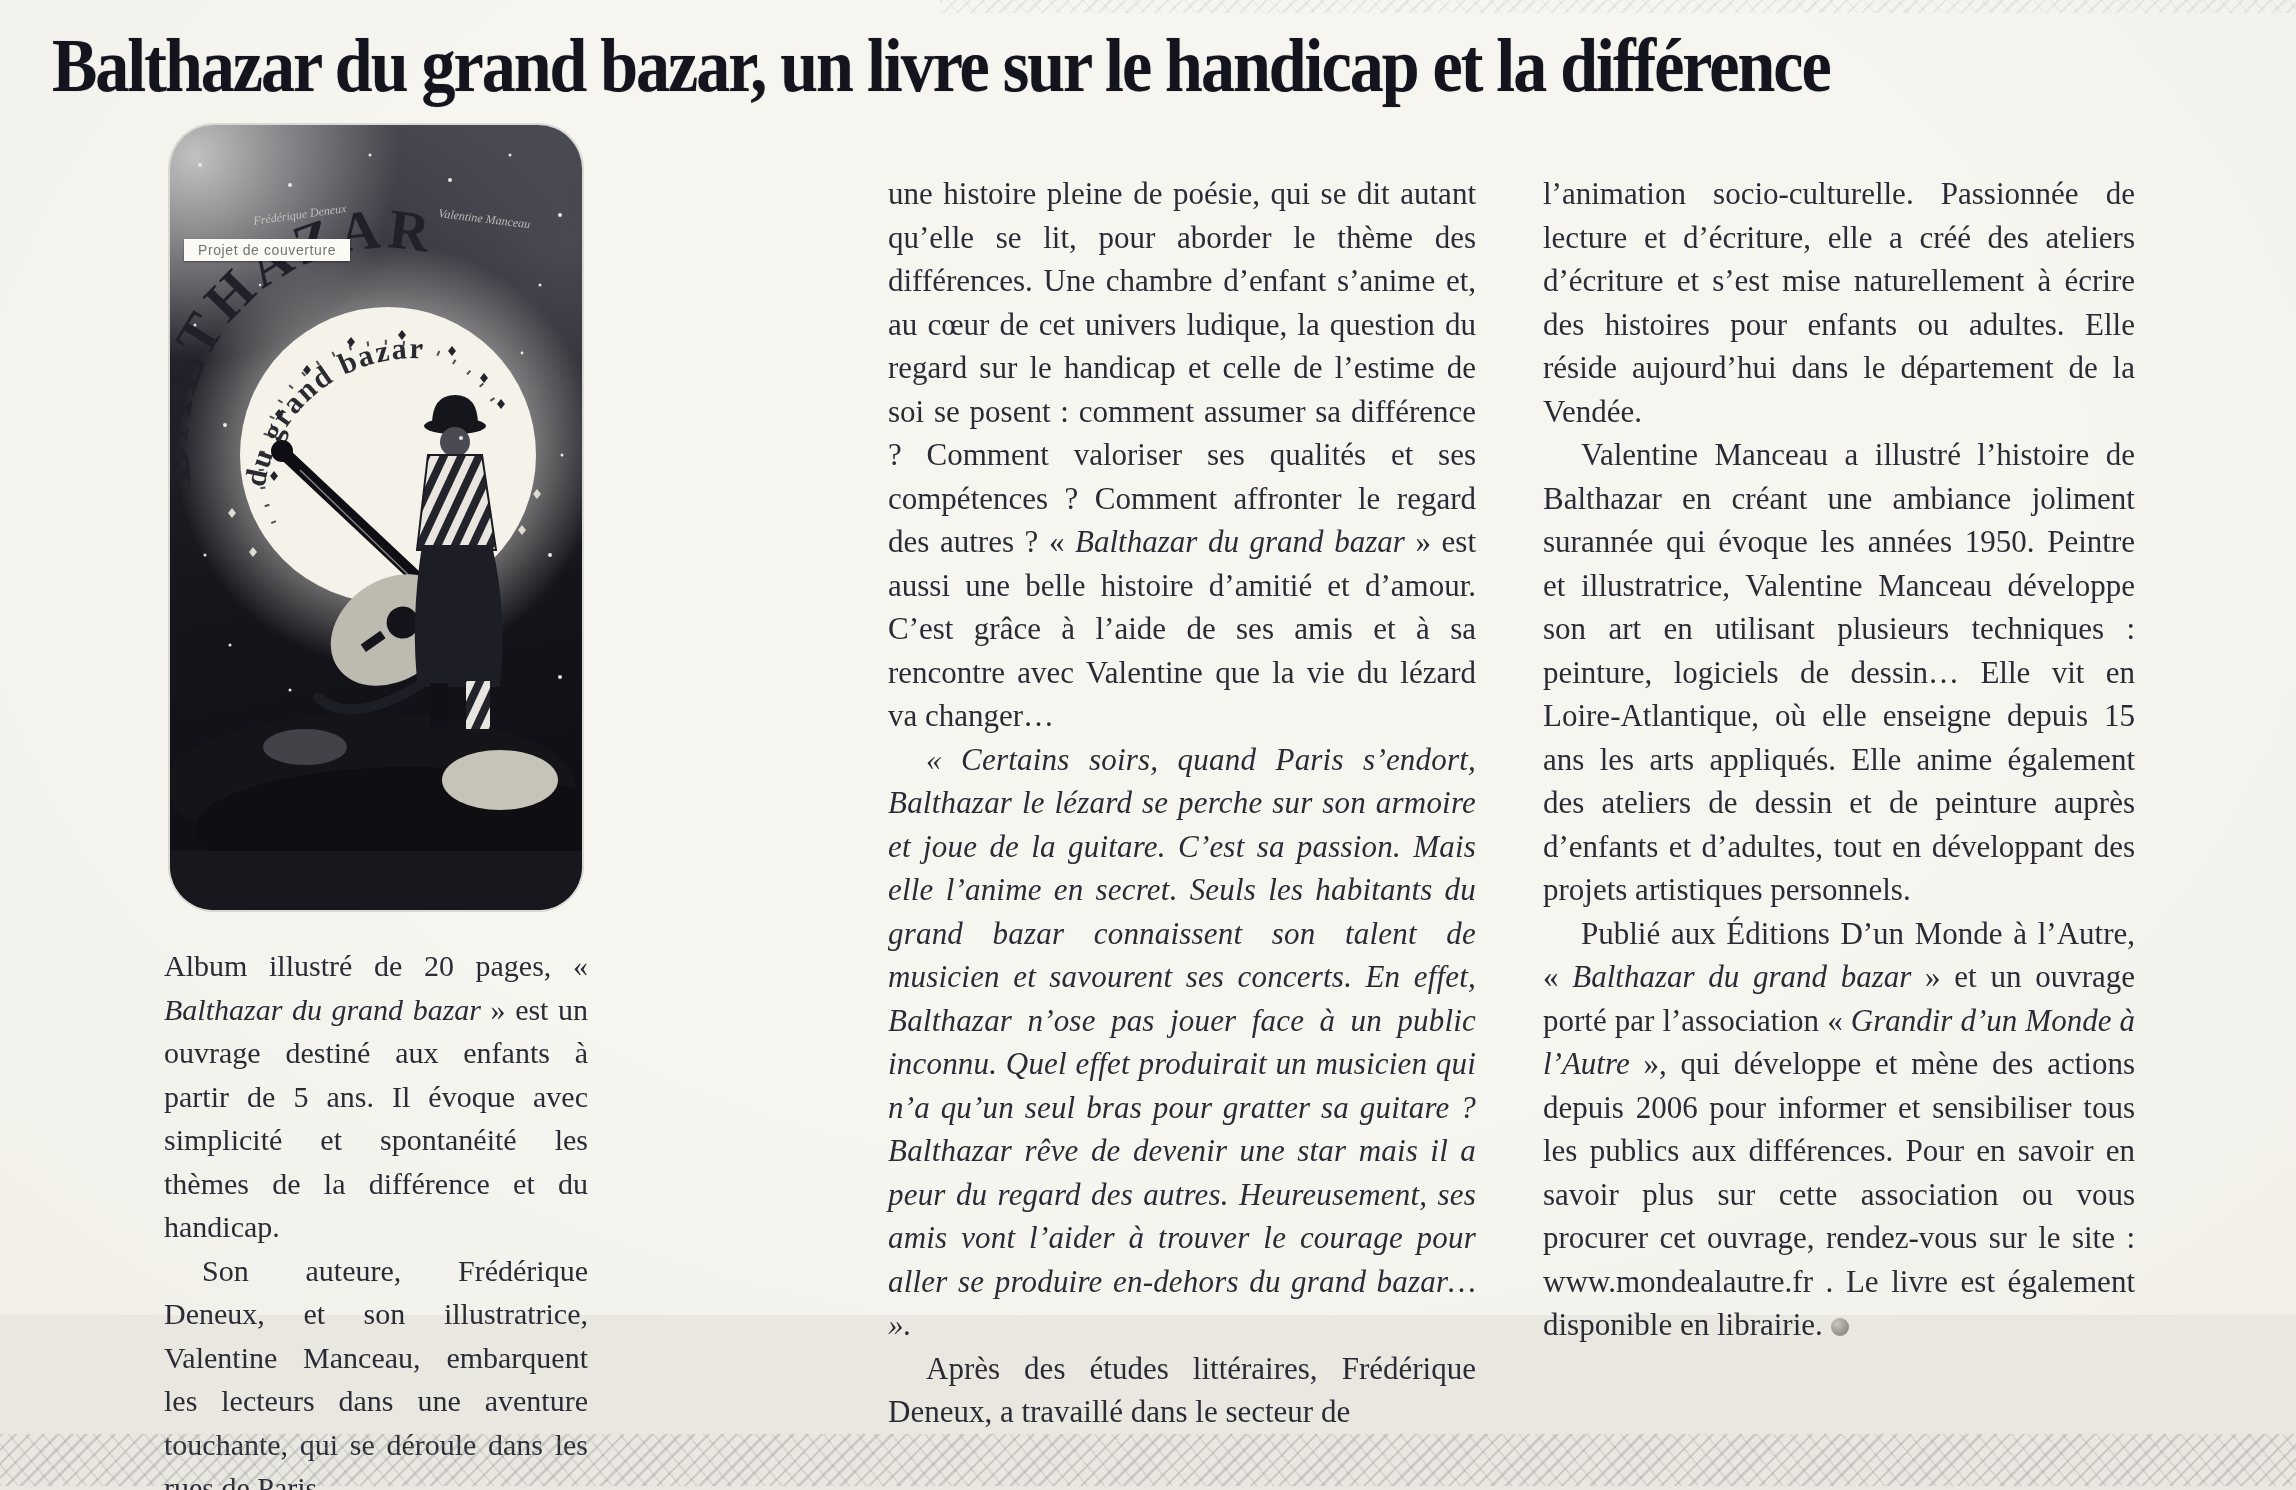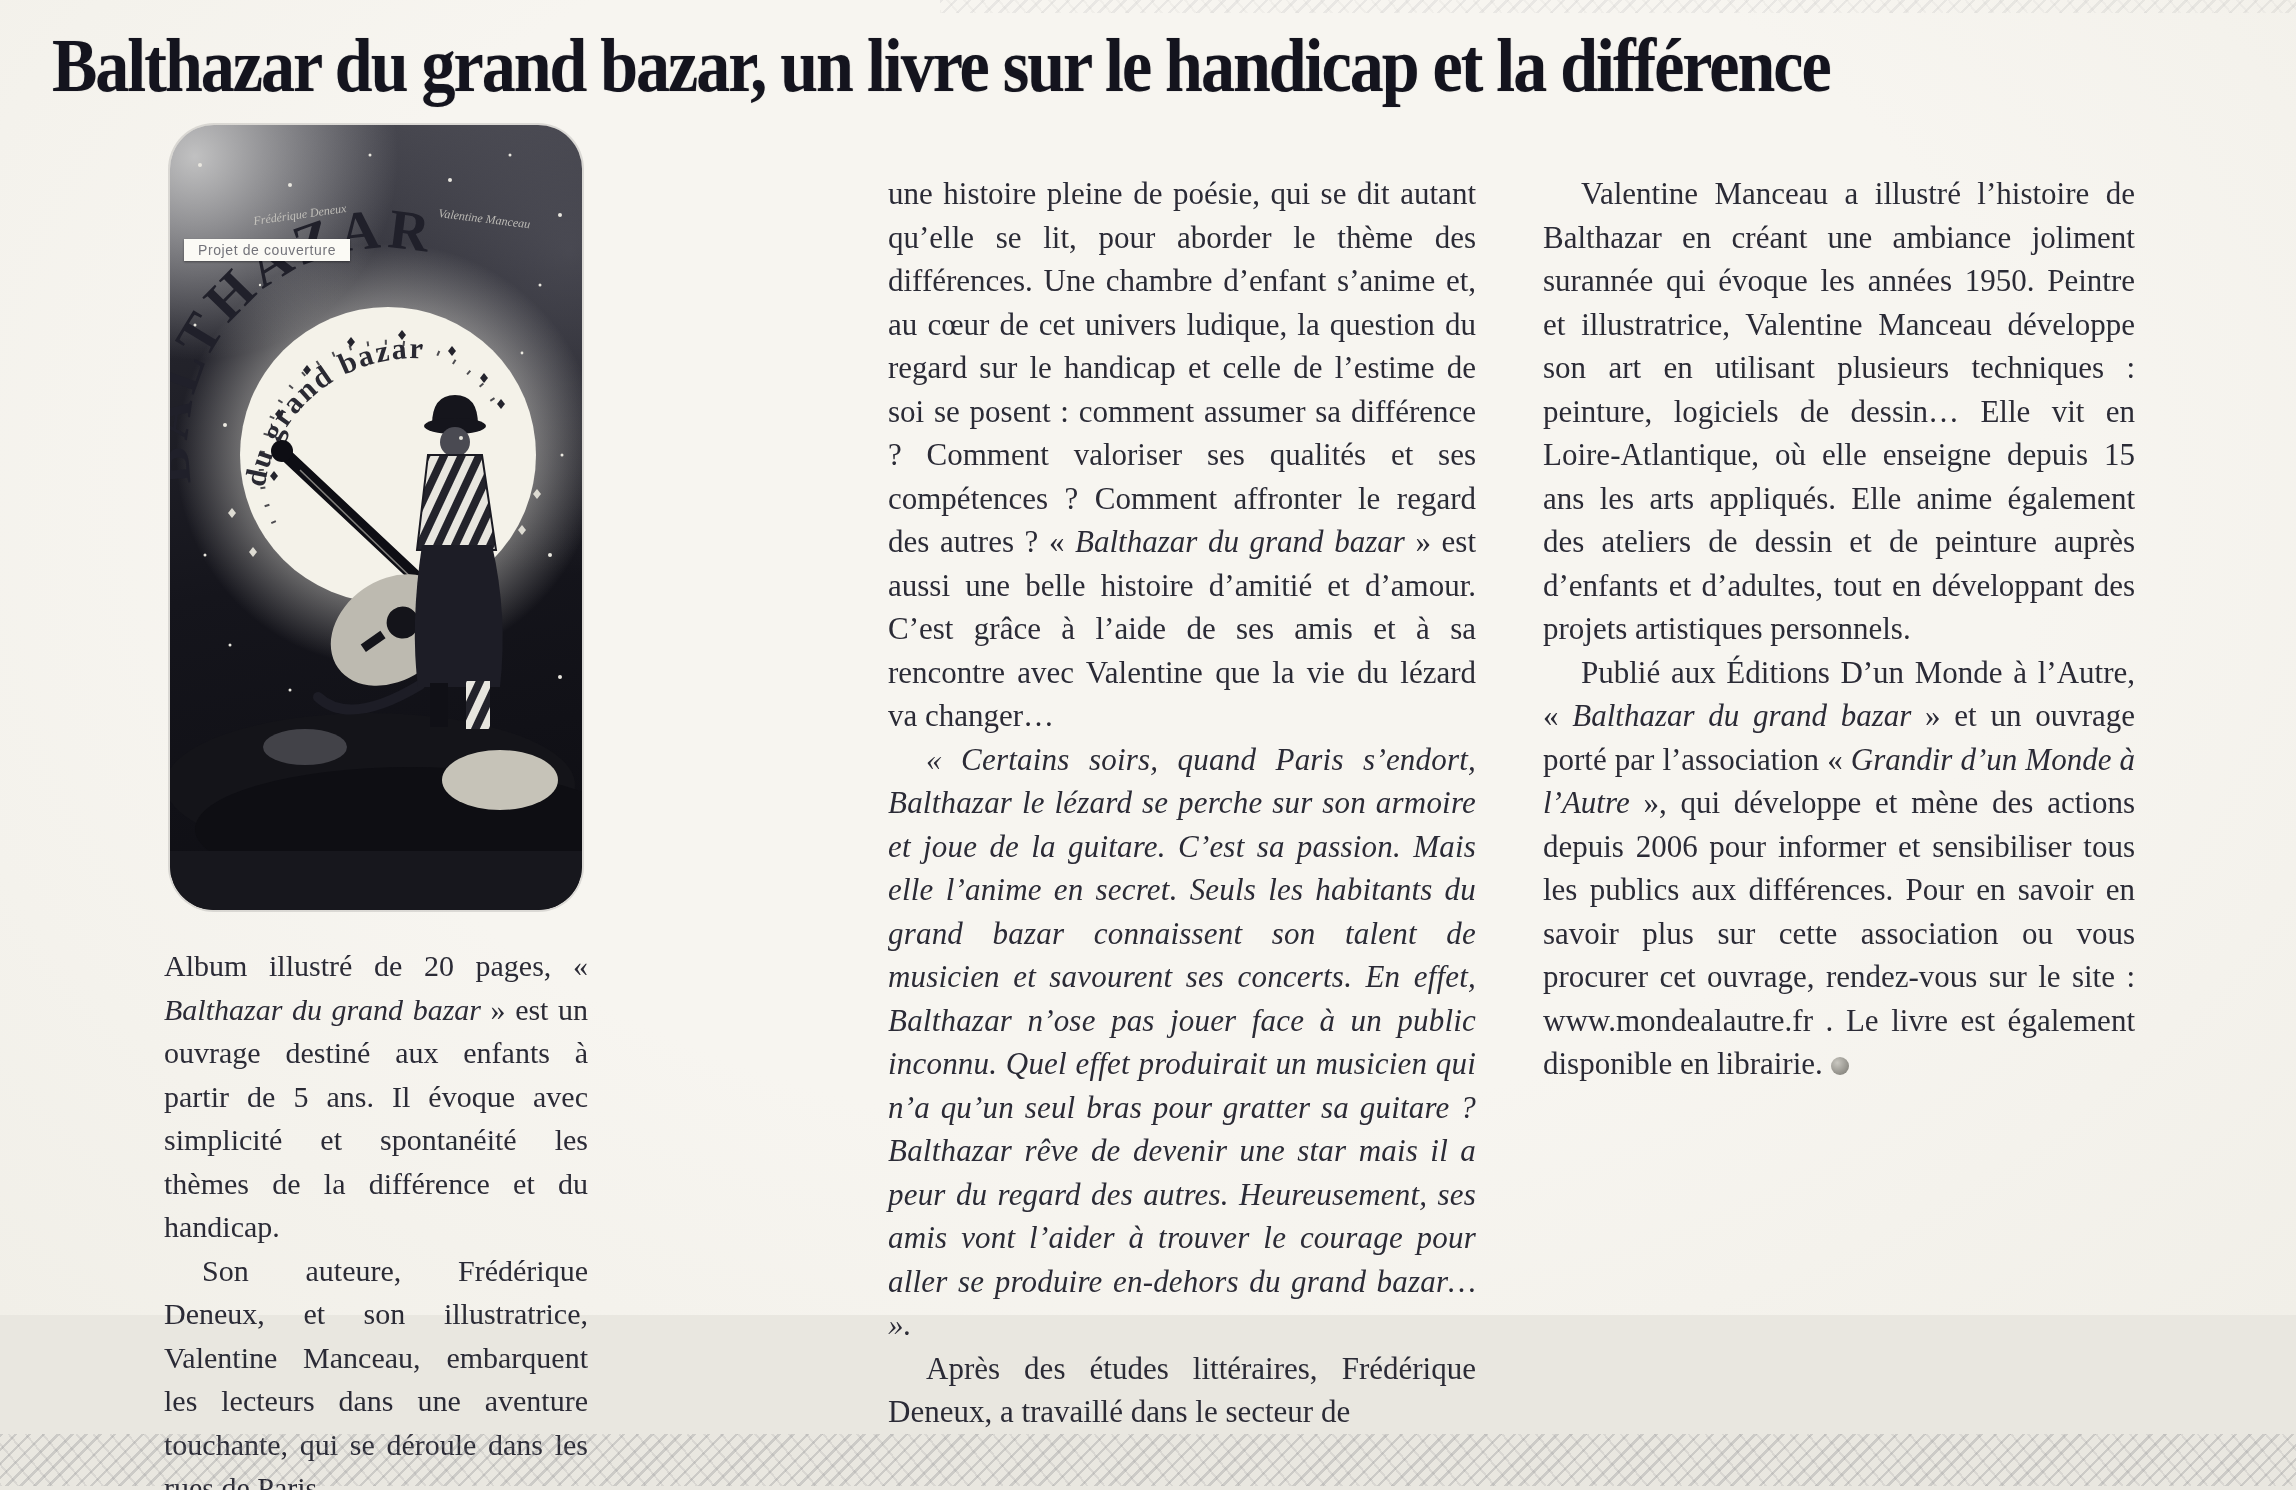--- a/index.html
+++ b/index.html
@@ -191,20 +191,21 @@
 
   </div>
 
   <div class="col col2">
     <p><span>une histoire pleine de poésie, qui se dit autant qu’elle se lit, pour aborder le thème des différences. Une chambre d’enfant s’anime et, au cœur de cet univers ludique, la question du regard sur le handicap et celle de l’estime de soi se posent : comment assumer sa différence ? Comment valoriser ses qualités et ses compétences ? Comment affronter le regard des autres ? « </span><span class="it">Balthazar du grand bazar</span><span> » est aussi une belle histoire d’amitié et d’amour. C’est grâce à l’aide de ses amis et à sa rencontre avec Valentine que la vie du lézard va changer…</span></p>
     <p class="ind quote"><span class="it">« Certains soirs, quand Paris s’endort, Balthazar le lézard se perche sur son armoire et joue de la guitare. C’est sa passion. Mais elle l’anime en secret. Seuls les habitants du grand bazar connaissent son talent de musicien et savourent ses concerts. En effet, Balthazar n’ose pas jouer face à un public inconnu. Quel effet produirait un musicien qui n’a qu’un seul bras pour gratter sa guitare ? Balthazar rêve de devenir une star mais il a peur du regard des autres. Heureusement, ses amis vont l’aider à trouver le courage pour aller se produire en-dehors du grand bazar… ».</span></p>
     <p class="ind"><span>Après des études littéraires, Frédérique Deneux, a travaillé dans le secteur de</span></p>
   </div>
 
   <div class="col col3">
+    <p><span>l’animation socio-culturelle. Passionnée de lecture et d’écriture, elle a créé des ateliers d’écriture et s’est mise naturellement à écrire des histoires pour enfants ou adultes. Elle réside aujourd’hui dans le département de la Vendée.</span></p>
     <p class="ind"><span>Valentine Manceau a illustré l’histoire de Balthazar en créant une ambiance joliment surannée qui évoque les années 1950. Peintre et illustratrice, Valentine Manceau développe son art en utilisant plusieurs techniques : peinture, logiciels de dessin… Elle vit en Loire-Atlantique, où elle enseigne depuis 15 ans les arts appliqués. Elle anime également des ateliers de dessin et de peinture auprès d’enfants et d’adultes, tout en développant des projets artistiques personnels.</span></p>
     <p class="ind"><span><span>Publié aux Éditions D’un Monde à l’Autre, « </span><span class="it">Balthazar du grand bazar</span><span> » et un ouvrage porté par l’association « </span><span class="it">Grandir d’un Monde à l’Autre</span><span> », qui développe et mène des actions depuis 2006 pour informer et sensibiliser tous les publics aux différences. Pour en savoir en savoir plus sur cette association ou vous procurer cet ouvrage, rendez-vous sur le site : www.mondealautre.fr . Le livre est également disponible en librairie.</span></span><span class="endmark"></span></p>
   </div>
 
   <div class="hatch hatch-bottom"></div>
   <div class="hatch hatch-top"></div>
 
 </div>
 
 </body></html>

